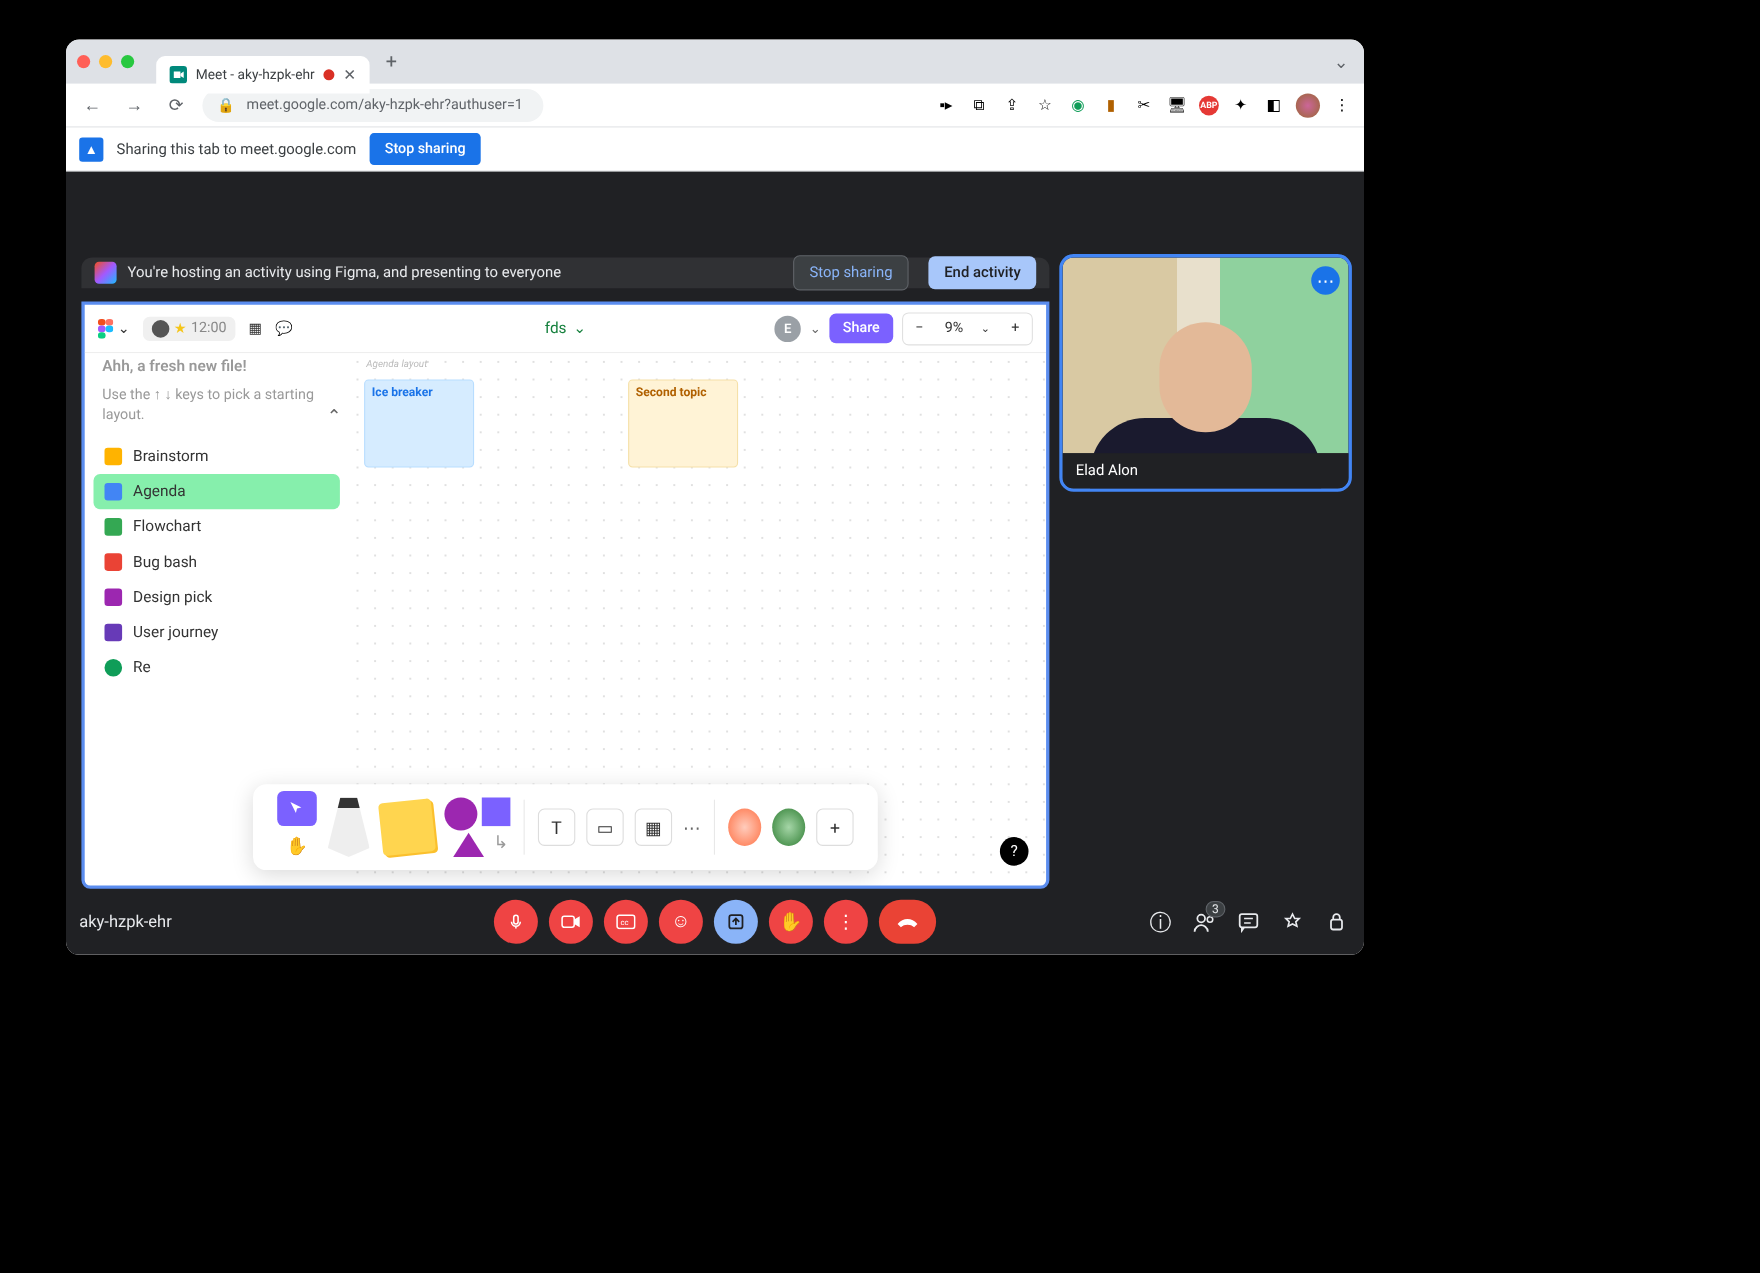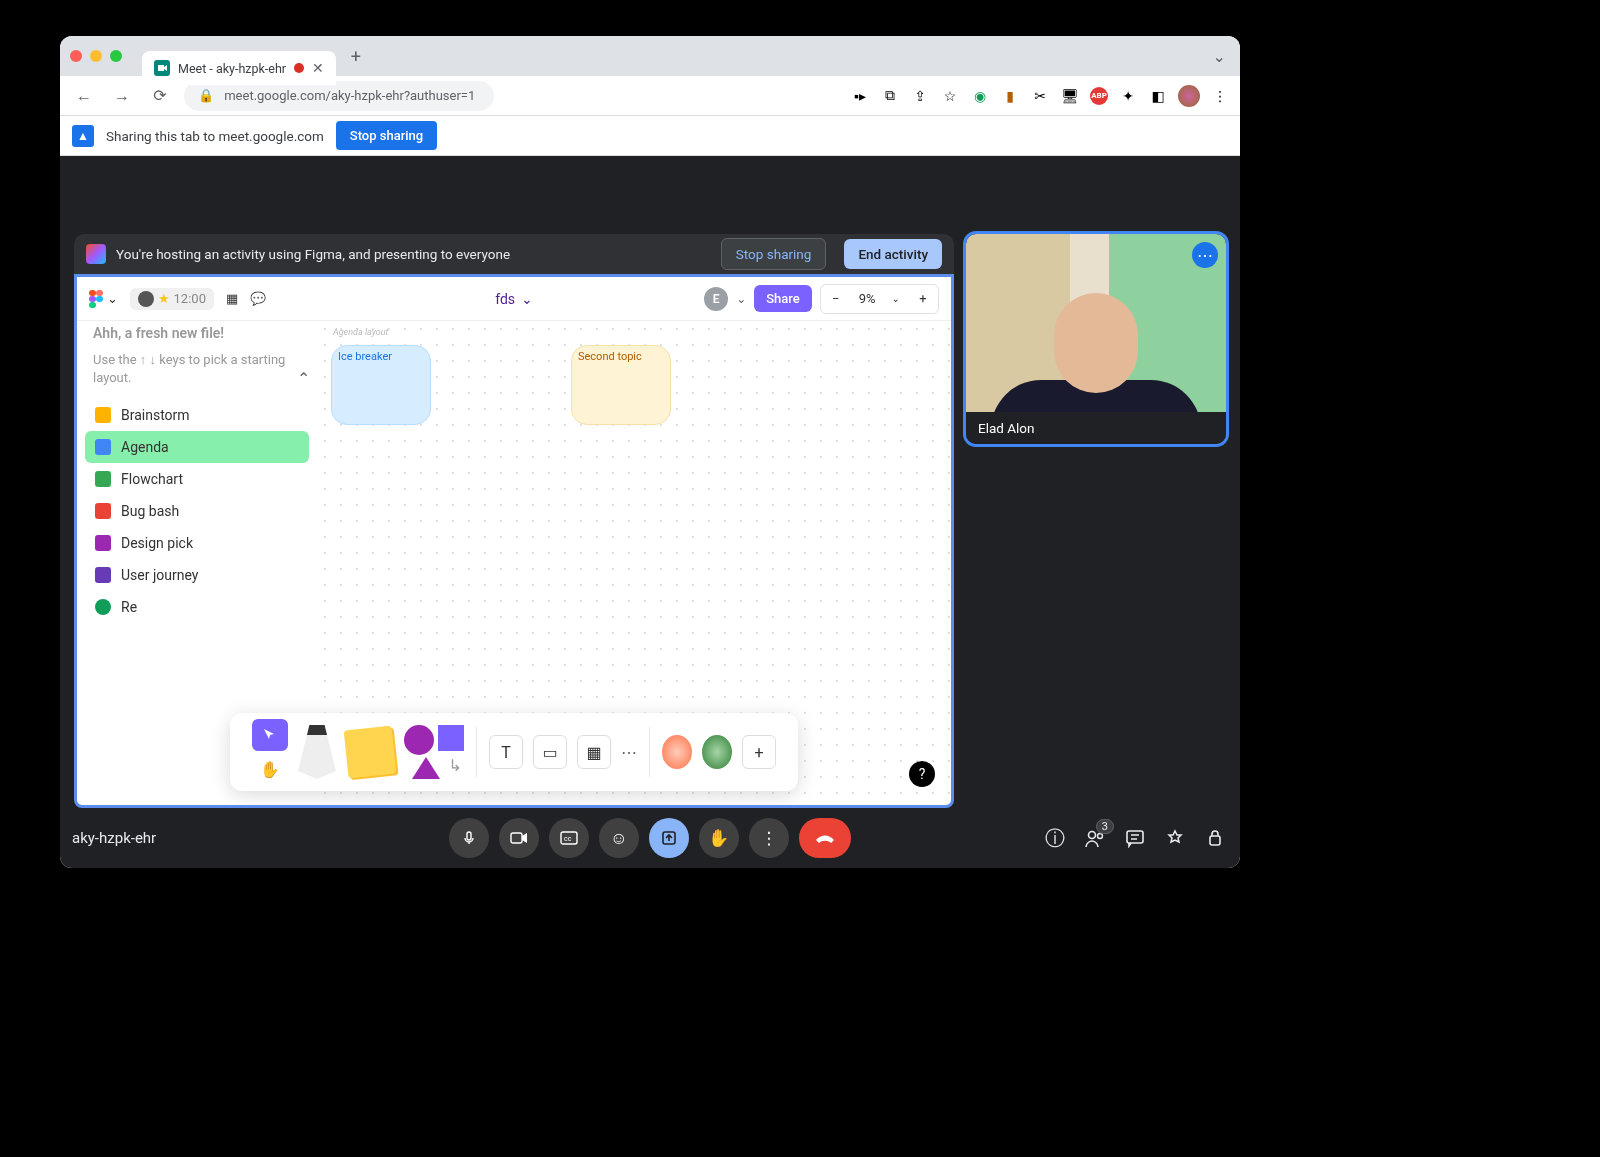--- a/index.html
+++ b/index.html
@@ -18,49 +18,49 @@
   .addrbar{height:40px;background:#fff;border-bottom:1px solid #dadce0;display:flex;align-items:center;padding:0 10px;gap:10px;}
   .navico{width:28px;height:28px;display:flex;align-items:center;justify-content:center;color:#5f6368;font-size:16px;}
   .omnibox{flex:0 0 auto;background:#f1f3f4;border-radius:16px;height:30px;display:flex;align-items:center;padding:0 14px;gap:10px;color:#5f6368;font-size:13px;min-width:310px;}
   .exticons{margin-left:auto;display:flex;align-items:center;gap:10px;}
   .ext{width:20px;height:20px;display:flex;align-items:center;justify-content:center;font-size:14px;}
   .infobar{height:40px;background:#fff;border-bottom:1px solid #dadce0;display:flex;align-items:center;padding:0 12px;gap:12px;font-size:13.5px;color:#3c4043;}
   .infoico{width:22px;height:22px;background:#1a73e8;border-radius:3px;display:flex;align-items:center;justify-content:center;color:#fff;font-size:12px;}
   .stopshare-btn{background:#1a73e8;color:#fff;border:none;border-radius:4px;padding:7px 14px;font-size:13px;font-weight:500;}
   
   .meet{position:absolute;left:0;right:0;top:120px;bottom:0;background:#202124;}
-  .activity-bar{position:absolute;left:14px;top:78px;right:286px;height:40px;background:#303134;border-radius:10px 10px 0 0;display:flex;align-items:center;padding:0 12px;gap:10px;color:#e8eaed;font-size:13.5px;}
+  .activity-bar{position:absolute;left:14px;top:78px;right:286px;height:28px;background:#303134;border-radius:10px 10px 0 0;display:flex;align-items:center;padding:0 12px;gap:10px;color:#e8eaed;font-size:13.5px;}
   .figlogo{width:20px;height:20px;border-radius:4px;background:linear-gradient(135deg,#f24e1e,#a259ff,#1abcfe);}
   .act-btn{border-radius:6px;padding:7px 14px;font-size:13.5px;border:none;cursor:pointer;}
   .stop2{background:#3c4043;color:#8ab4f8;margin-left:auto;border:1px solid #5f6368;}
   .end{background:#a8c7fa;color:#202124;margin-left:8px;font-weight:500;}
   
   .figpane{position:absolute;left:14px;top:118px;right:286px;bottom:60px;background:#fff;border:3px solid #5b8def;border-radius:0 0 8px 8px;overflow:hidden;}
   .figtop{height:44px;border-bottom:1px solid #eee;display:flex;align-items:center;padding:0 12px;gap:12px;font-size:13px;color:#333;}
   .figmenu{display:flex;align-items:center;gap:4px;color:#333;}
   .timerpill{background:#f0f0f0;border-radius:6px;padding:3px 8px;display:flex;align-items:center;gap:4px;font-family:monospace;color:#888;}
   .timerpill .star{color:#f5c518;}
-  .figtitle{position:absolute;left:50%;transform:translateX(-50%);display:flex;align-items:center;gap:6px;color:#4c1d95;font-size:14px;}
+  .figtitle{position:absolute;left:50%;transform:translateX(-50%);display:flex;align-items:center;gap:6px;color:#15803d;font-size:14px;}
   .figright{margin-left:auto;display:flex;align-items:center;gap:8px;}
   .avE{width:24px;height:24px;border-radius:50%;background:#9aa0a6;color:#fff;display:flex;align-items:center;justify-content:center;font-size:12px;font-weight:600;}
   .sharebtn{background:#7b61ff;color:#fff;border:none;border-radius:6px;padding:6px 12px;font-size:13px;font-weight:500;}
   .zoomg{display:flex;align-items:center;border:1px solid #e0e0e0;border-radius:6px;height:30px;}
   .zoomg span{padding:0 8px;font-size:13px;color:#333;}
   .zoomg .zb{width:30px;text-align:center;color:#333;}
   .figbody{position:absolute;top:44px;left:0;right:0;bottom:0;display:flex;}
   .leftpanel{width:240px;padding:0 8px;}
   .hint1{font-size:14px;color:#999;padding:4px 8px;font-weight:600;}
   .hint2{font-size:13px;color:#999;padding:6px 8px 12px;line-height:1.4;}
   .closehint{position:absolute;left:220px;top:48px;color:#666;}
   .layrow{display:flex;align-items:center;gap:10px;padding:8px 10px;border-radius:6px;font-size:14px;color:#333;cursor:pointer;}
   .layrow.sel{background:#86efac;text-align:right;}
   .layico{width:16px;height:16px;border-radius:3px;}
   .canvas{flex:1;position:relative;background-image:radial-gradient(#e0e0e0 1px,transparent 1px);background-size:16px 16px;}
   .ctext{position:absolute;left:16px;top:6px;font-size:9px;color:#bbb;font-style:italic;}
-  .card{position:absolute;top:24px;width:100px;height:80px;border-radius:16px;font-size:11px;padding:4px 6px;font-weight:400;}
+  .card{position:absolute;top:24px;width:100px;height:80px;border-radius:4px;font-size:11px;padding:4px 6px;font-weight:700;}
   .c1{left:14px;background:#d6ecff;border:1px solid #b8ddff;color:#1a73e8;}
   .c2{left:134px;background:#d9f5e4;border:1px solid #b6e8cc;color:#188038;}
   .c3{left:254px;background:#fff3d6;border:1px solid #f5e0a8;color:#b06000;}
   
   .figtoolbar{position:absolute;left:50%;transform:translateX(-50%);bottom:14px;background:#fff;border-radius:12px;box-shadow:0 4px 20px rgba(0,0,0,.15);height:78px;display:flex;align-items:center;padding:0 10px;}
   .tgroup{display:flex;align-items:center;gap:10px;padding:0 12px;height:100%;}
   .tdiv{width:1px;height:50px;background:#e8e8e8;}
   .cursorbox{display:flex;flex-direction:column;gap:2px;}
   .cb{width:36px;height:32px;display:flex;align-items:center;justify-content:center;border-radius:6px;}
   .cb.sel{background:#7b61ff;color:#fff;}
@@ -87,21 +87,21 @@
   .vf2-head{position:absolute;left:50%;top:28%;transform:translateX(-50%);width:84px;height:100px;border-radius:42px;background:#e3b998;}
   .vf2-body{position:absolute;left:50%;bottom:0;transform:translateX(-50%);width:210px;height:64px;border-radius:50px 50px 0 0;background:#1a1a2e;}
   .namebar{position:absolute;left:0;right:0;bottom:0;padding:6px 12px;color:#fff;font-size:13.5px;background:linear-gradient(transparent,rgba(0,0,0,.35));}
   .tile.spk .namebar{background:#202124;position:relative;padding:8px 12px;}
   .mutechip{position:absolute;right:8px;top:8px;width:26px;height:26px;border-radius:50%;background:rgba(60,64,67,.8);display:flex;align-items:center;justify-content:center;color:#fff;font-size:13px;}
   .morechip{position:absolute;right:8px;top:8px;width:26px;height:26px;border-radius:50%;background:#1a73e8;display:flex;align-items:center;justify-content:center;color:#fff;font-size:16px;}
   
   .meetbar{position:absolute;left:0;right:0;bottom:0;height:60px;display:flex;align-items:center;padding:0 12px;color:#e8eaed;}
   .meetcode{font-size:15px;}
   .ctrls{position:absolute;left:50%;transform:translateX(-50%);display:flex;gap:10px;}
-  .cbtn{width:40px;height:40px;border-radius:50%;background:#404040;display:flex;align-items:center;justify-content:center;color:#fff;font-size:17px;}
+  .cbtn{width:40px;height:40px;border-radius:50%;background:#ef4444;display:flex;align-items:center;justify-content:center;color:#fff;font-size:17px;}
   .cbtn.active{background:#8ab4f8;color:#202124;}
   .cbtn.hang{background:#ea4335;width:52px;border-radius:20px;}
   .ractions{margin-left:auto;display:flex;gap:14px;align-items:center;position:relative;}
   .ract{width:26px;height:26px;display:flex;align-items:center;justify-content:center;color:#e8eaed;font-size:20px;position:relative;}
   .badge{position:absolute;top:-6px;right:-6px;background:#3c4043;border:1px solid #5f6368;color:#e8eaed;border-radius:10px;font-size:11px;padding:0 5px;}
   svg{display:block;}
 </style>
 </head>
 <body>
 

